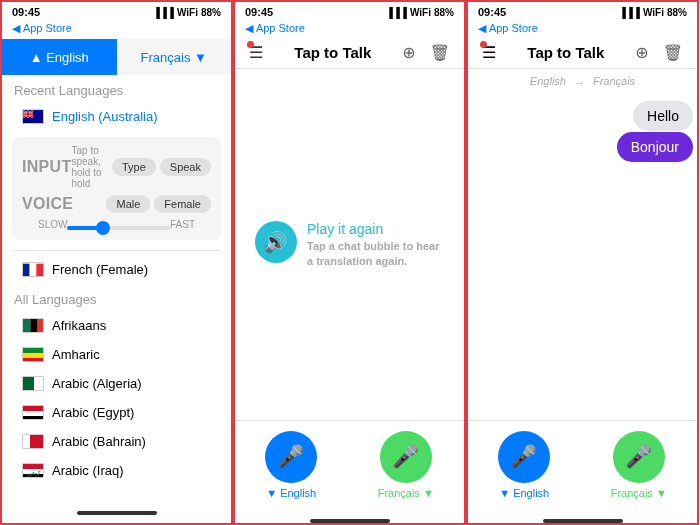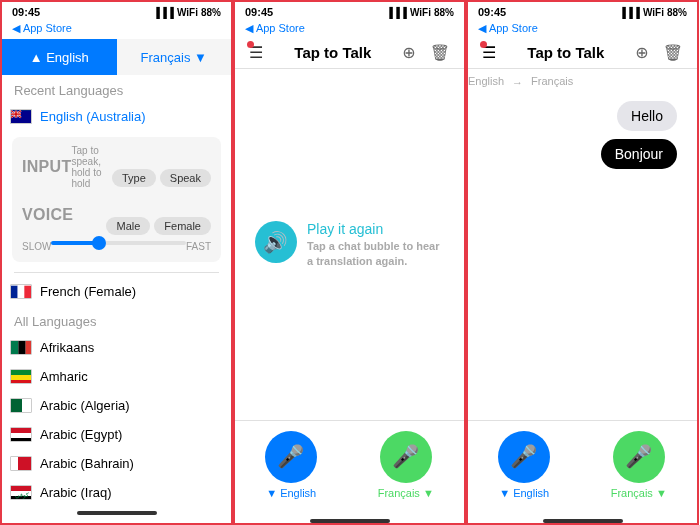--- a/index.html
+++ b/index.html
@@ -73,21 +73,21 @@
     }
     .phone1 .section-label {
       font-size: 13px;
       color: #999;
       padding: 8px 12px 4px;
     }
     .phone1 .lang-item {
       display: flex;
       align-items: center;
       gap: 8px;
-      padding: 7px 8px;
+      padding: 7px 20px;
       font-size: 13px;
       color: #000;
     }
     .phone1 .lang-item.selected {
       color: #007aff;
     }
     .phone1 .settings-box {
       background: #f5f5f5;
       margin: 6px 10px;
       border-radius: 8px;
@@ -111,26 +111,25 @@
       font-size: 10px;
       flex: 1;
     }
     .phone1 .pill-btn {
       background: #e0e0e0;
       border-radius: 10px;
       padding: 3px 10px;
       font-size: 11px;
       color: #333;
       margin-left: 4px;
-      margin-top: 22px;
     }
     .phone1 .slider-row {
       display: flex;
-      align-items: flex-start;
-      margin: 4px 0 2px;
+      align-items: flex-end;
+      margin: 4px 16px 2px;
     }
     .phone1 .slider-label { font-size: 10px; color: #999; }
     .phone1 .slider-track {
       flex: 1;
       height: 4px;
       background: #e0e0e0;
       border-radius: 2px;
       position: relative;
     }
     .phone1 .slider-fill {
@@ -249,47 +248,49 @@
     .phone3 .top-bar .icons { display: flex; gap: 14px; align-items: center; }
     .phone3 .top-bar .icon { font-size: 16px; color: #666; }
     .phone3 .menu-wrap { position: relative; display: inline-block; }
     .phone3 .red-dot {
       width: 7px; height: 7px;
       background: #e63946; border-radius: 50%;
       position: absolute; top: -2px; left: -2px;
     }
     .phone3 .lang-header {
       display: flex;
+      justify-content: center;
       gap: 8px;
       padding: 6px 0 4px;
       font-size: 11px;
       color: #aaa;
+      font-style: italic;
     }
     .phone3 .lang-header .arrow { color: #aaa; }
     .phone3 .chat-area {
       flex: 1;
-      padding: 10px 20px;
+      padding: 10px 4px;
       display: flex;
       flex-direction: column;
-      gap: 8px;
+      gap: 1px;
     }
     .phone3 .bubble {
       padding: 7px 14px;
       border-radius: 16px;
       font-size: 14px;
       max-width: 80%;
       align-self: flex-end;
     }
     .phone3 .bubble.hello {
       background: #e5e5ea;
       color: #000;
       align-self: flex-end;
     }
     .phone3 .bubble.bonjour {
-      background: #000000;
+      background: #6d28d9;
       color: #fff;
       align-self: flex-end;
     }
     .phone3 .bottom-bar {
       padding: 10px 0 16px;
       border-top: 1px solid #e0e0e0;
       display: flex;
       justify-content: space-around;
       align-items: flex-end;
     }

